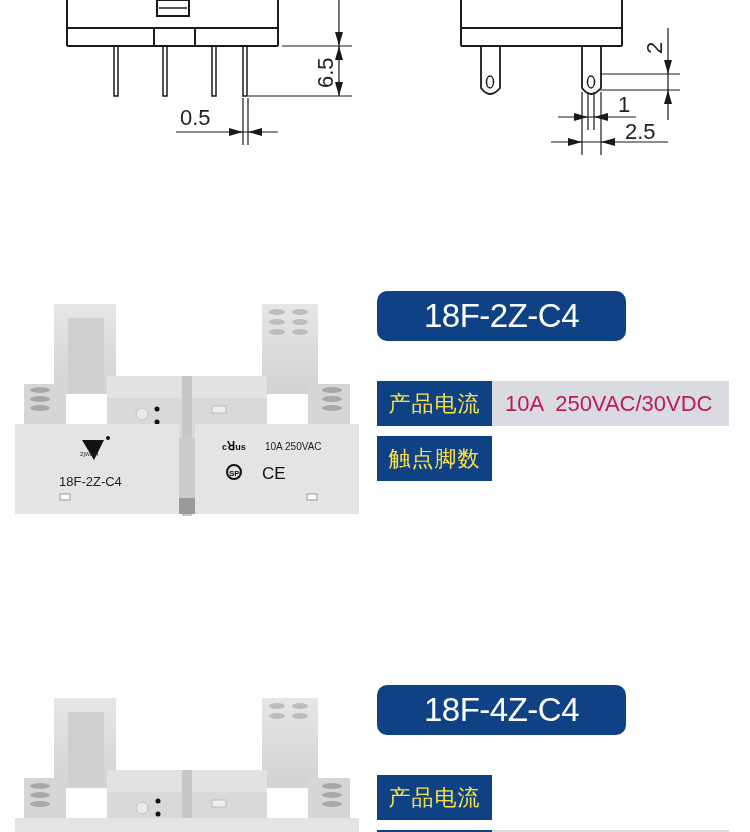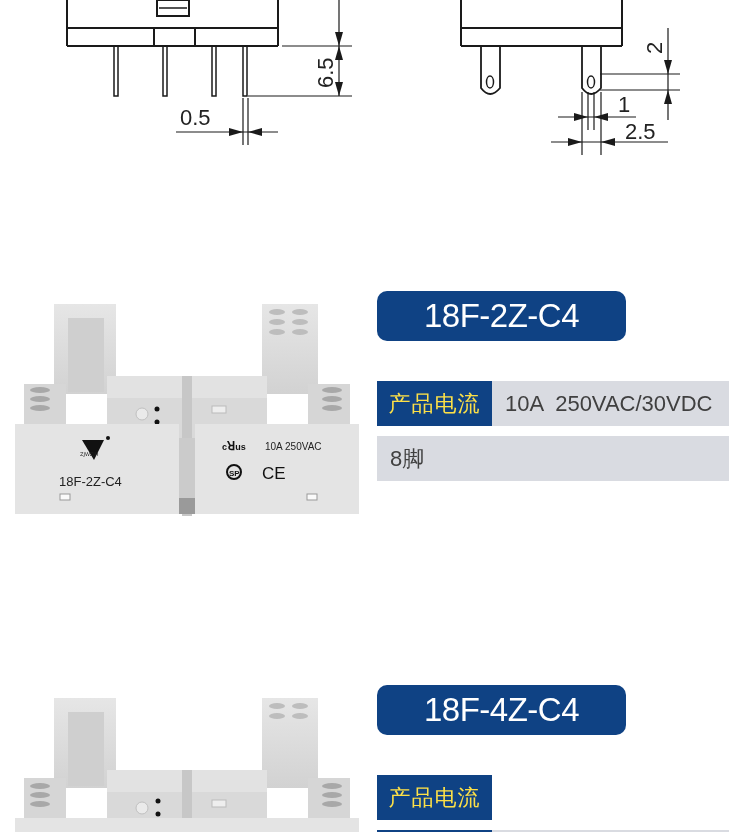--- a/index.html
+++ b/index.html
@@ -6,21 +6,21 @@
   body{width:750px;height:832px;position:relative;overflow:hidden;font-family:"DejaVu Sans","Liberation Sans",sans-serif;}
   
   .drawing{position:absolute;top:0;}
   .dim-text{font-family:"Liberation Sans","DejaVu Sans",sans-serif;font-size:22px;fill:#222;}
   
   .model-badge{position:absolute;left:377px;width:249px;height:50px;background:#0f4284;border-radius:10px;color:#fff;
     display:flex;align-items:center;justify-content:center;font-family:"Liberation Sans","DejaVu Sans",sans-serif;font-size:33px;letter-spacing:-0.5px;}
   .spec-table{position:absolute;left:377px;width:352px;}
   .spec-row{display:flex;height:45px;margin-bottom:10px;}
   .spec-label{width:115px;background:#0f4284;color:#fde047;display:flex;align-items:center;justify-content:center;font-size:22px;letter-spacing:1px;}
-  .spec-value{flex:1;background:#d9dbe1;color:#404040;display:flex;align-items:center;padding-left:13px;font-size:22px;font-family:"Liberation Sans","DejaVu Sans",sans-serif;white-space:pre;}
+  .spec-value{flex:1;background:#d9dbe1;color:#be185d;display:flex;align-items:center;padding-left:13px;font-size:22px;font-family:"Liberation Sans","DejaVu Sans",sans-serif;white-space:pre;}
   .socket{position:absolute;}
 </style>
 </head>
 <body>
 
 <svg class="drawing" width="750" height="160" viewBox="0 0 750 160" style="left:0;top:0;">
   <g stroke="#1a1a1a" stroke-width="2" fill="none">
 
     <line x1="67" y1="0" x2="67" y2="46"></line>
     <line x1="278" y1="0" x2="278" y2="46"></line>
@@ -151,21 +151,21 @@
 
 <div class="model-badge" style="top:291px;">
   <span>18F-2Z-C4</span>
 </div>
 <div class="spec-table" style="top:381px;">
   <div class="spec-row">
     <div class="spec-label">产品电流</div>
     <div class="spec-value">10A  250VAC/30VDC</div>
   </div>
   <div class="spec-row">
-    <div class="spec-value">8脚</div>
+    <div class="spec-label">触点脚数</div>
   </div>
 </div>
 
 <svg class="socket" width="350" height="140" viewBox="0 0 350 140" style="left:12px;top:692px;">
   <rect x="42" y="6" width="62" height="90" fill="url(#g1)"></rect>
   <rect x="56" y="20" width="36" height="74" fill="#cfcfcf"></rect>
   <rect x="250" y="6" width="56" height="90" fill="url(#g1)"></rect>
   <g fill="#bdbdbd">
       <ellipse cx="265" cy="14" rx="8" ry="3"></ellipse>
       <ellipse cx="288" cy="14" rx="8" ry="3"></ellipse>

